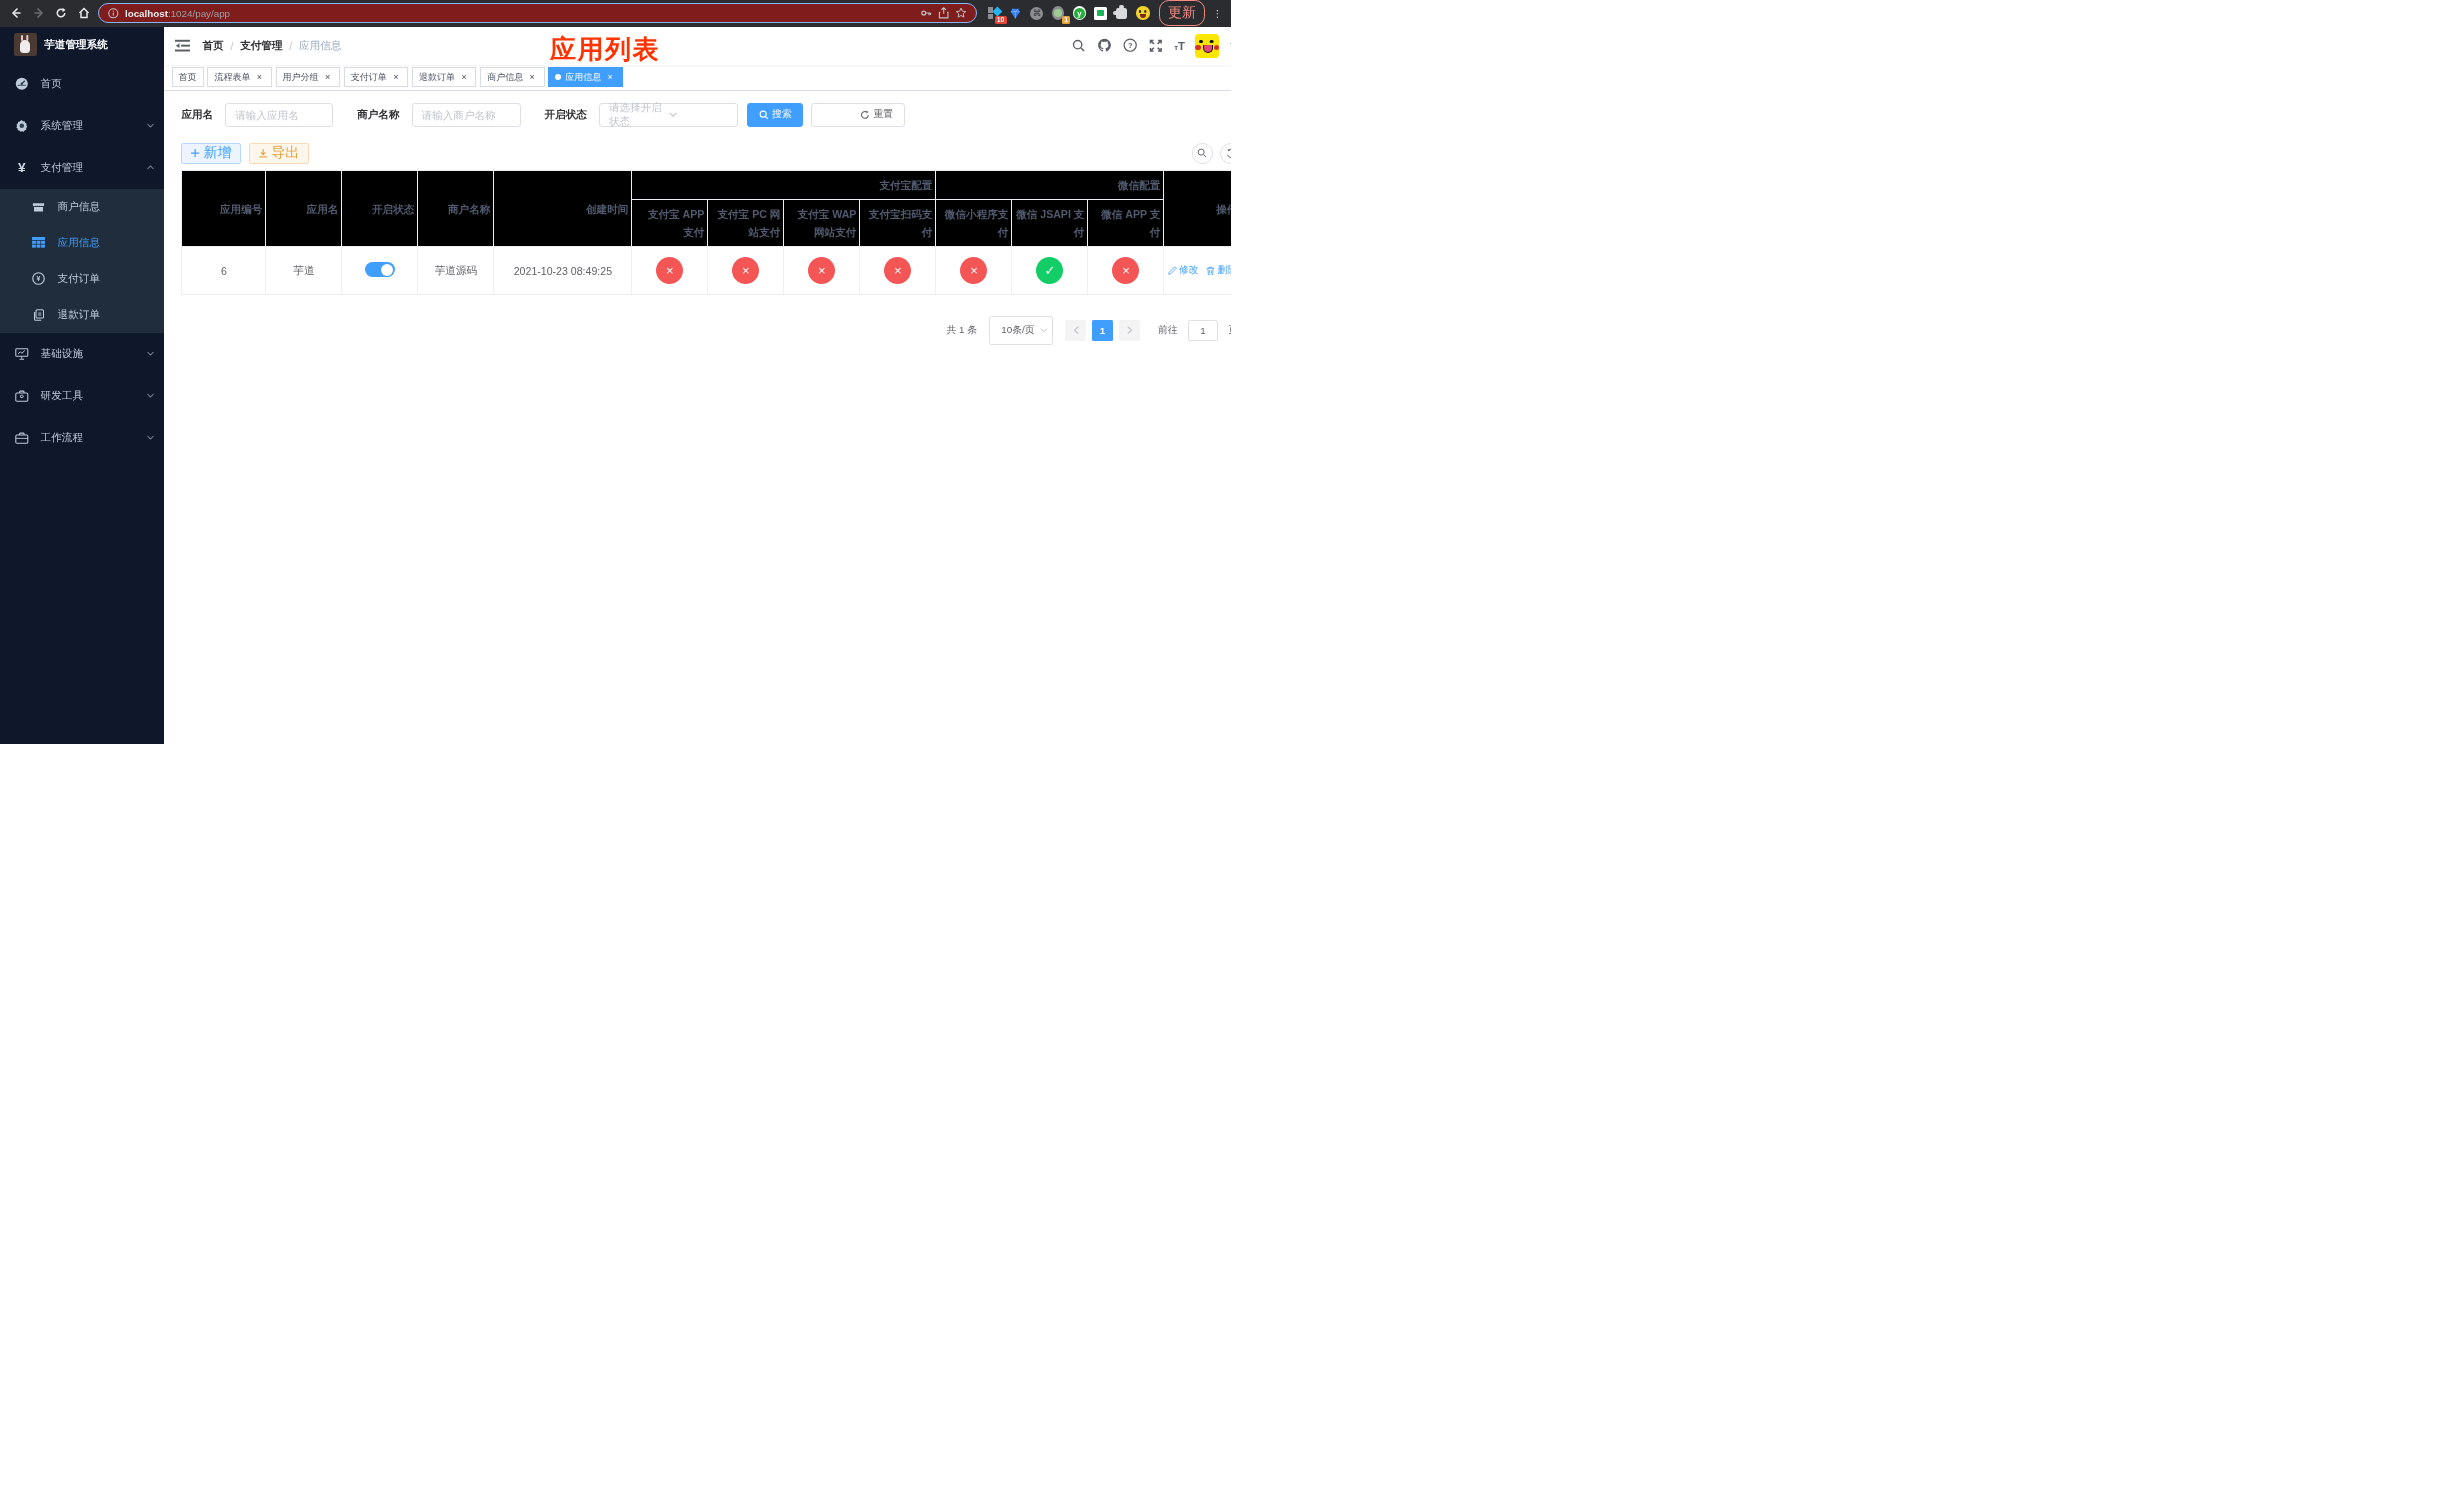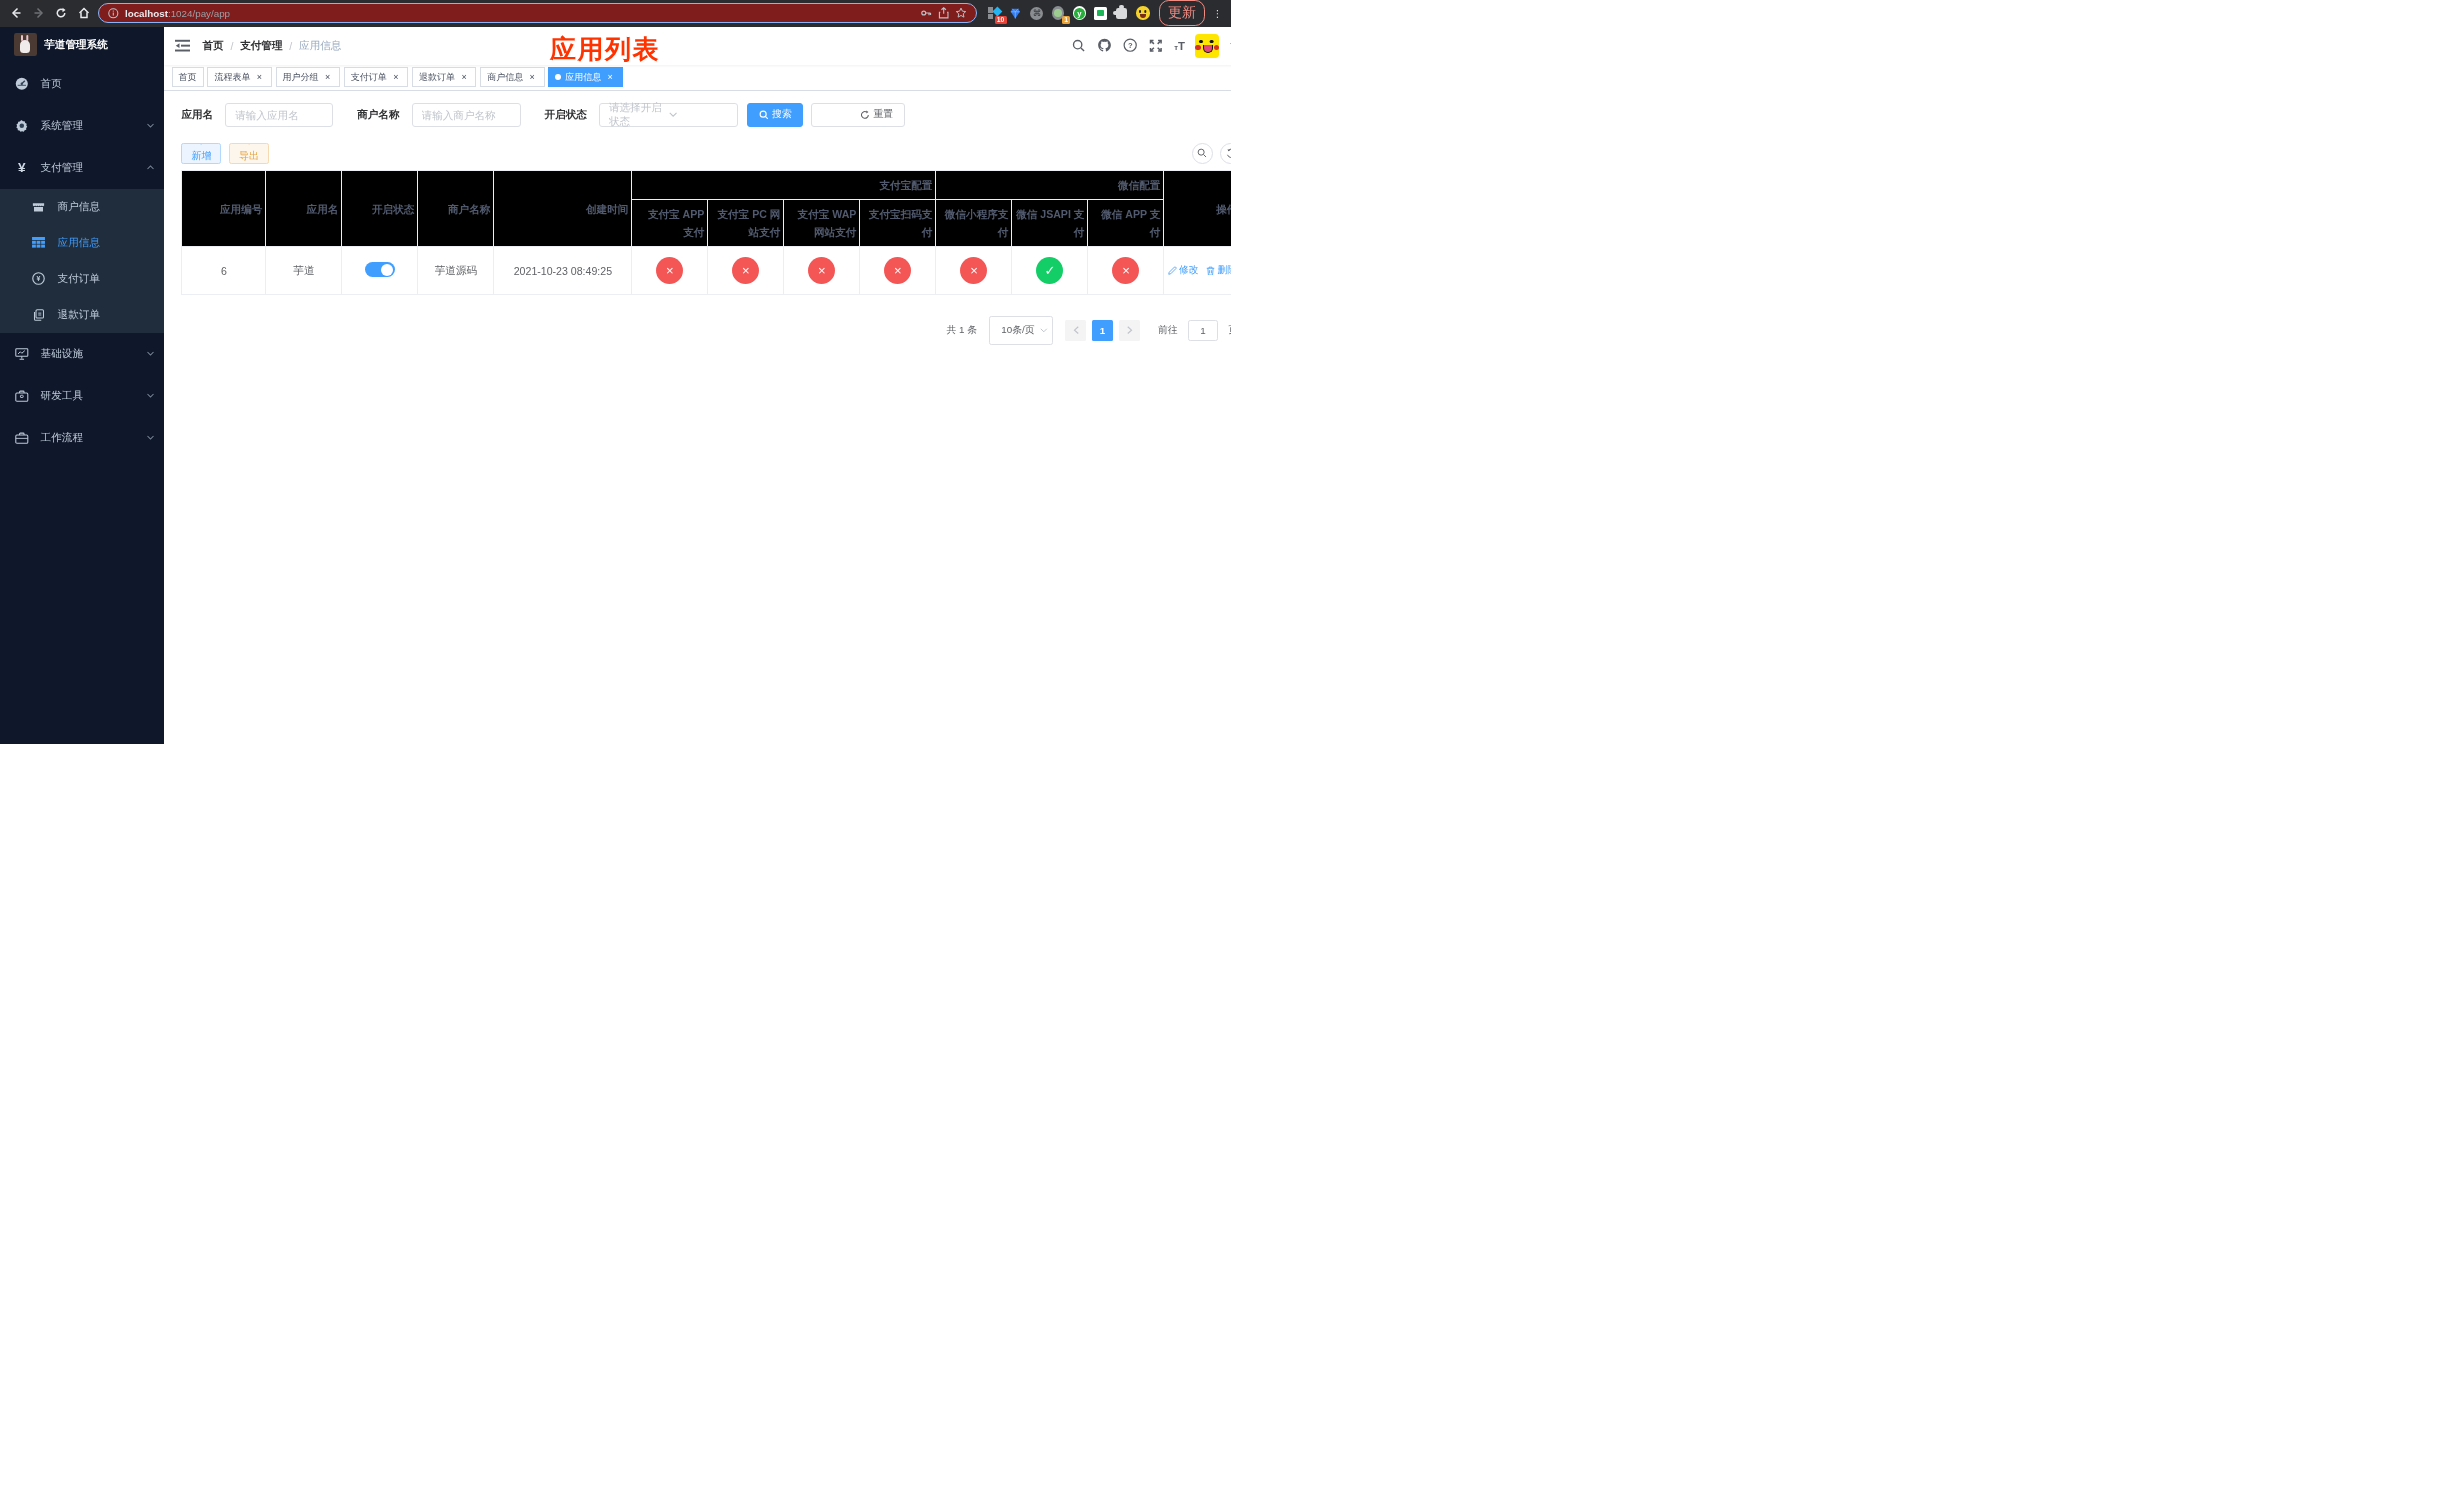--- a/index.html
+++ b/index.html
@@ -116,21 +116,21 @@
     align-items:center; padding:0 7.6px 0 9px; color:#c0c4cc; font-size:10.6px; cursor:pointer; }
   .sel span { flex:1; }
   .btn { height:24px; border-radius:3px; font-size:9.8px; display:inline-flex; align-items:center;
     justify-content:center; gap:3.8px; padding:0 10.6px; cursor:pointer; border:0.8px solid #dcdfe6; background:#fff; color:#606266; }
   .btn.primary { background:#409eff; border-color:#409eff; color:#fff; }
   .btn-search { margin-left:9px; }
   .btn-reset { margin-left:7.6px;padding-left:48px; }
 
   
   .toolbar { margin-top:16px; display:flex; align-items:center; }
-  .btn-sm { height:21px; font-size:10px; padding:0 9px; border-radius:2.3px;flex-direction:column; }
+  .btn-sm { height:21px; font-size:14px; padding:0 9px; border-radius:2.3px; }
   .btn.plain-primary { background:#ecf5ff; border-color:#b3d8ff; color:#409eff; }
   .btn.plain-warning { background:#fdf6ec; border-color:#f5dab1; color:#e6a23c; margin-left:7.6px; }
   .tb-right { margin-left:auto; display:flex; gap:7.6px; }
   .circle-btn { width:21px; height:21px; border-radius:50%; border:0.8px solid #dcdfe6; background:#fff;
     display:flex; align-items:center; justify-content:center; color:#606266; cursor:pointer; }
 
   
   table.grid { border-collapse:collapse; table-layout:fixed; width:1057px; margin-top:6.8px;
     font-size:10.6px; color:#606266; }
   .grid th, .grid td { border:0.8px solid #ebeef5; text-align:center; vertical-align:middle; }

